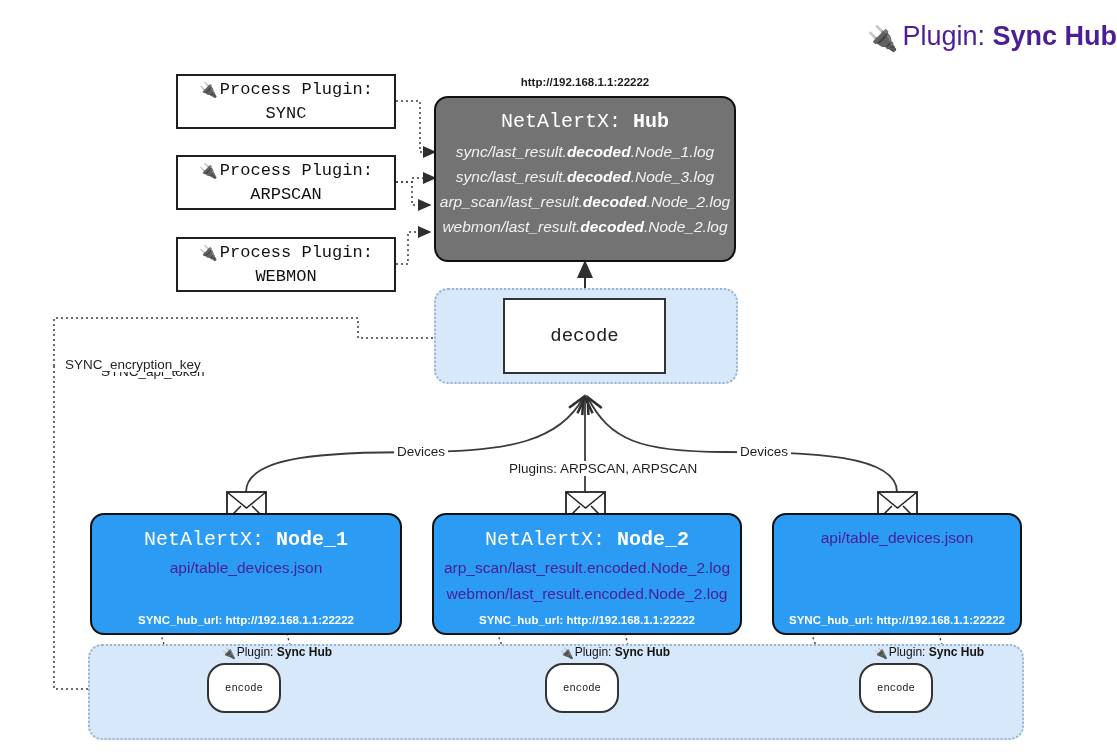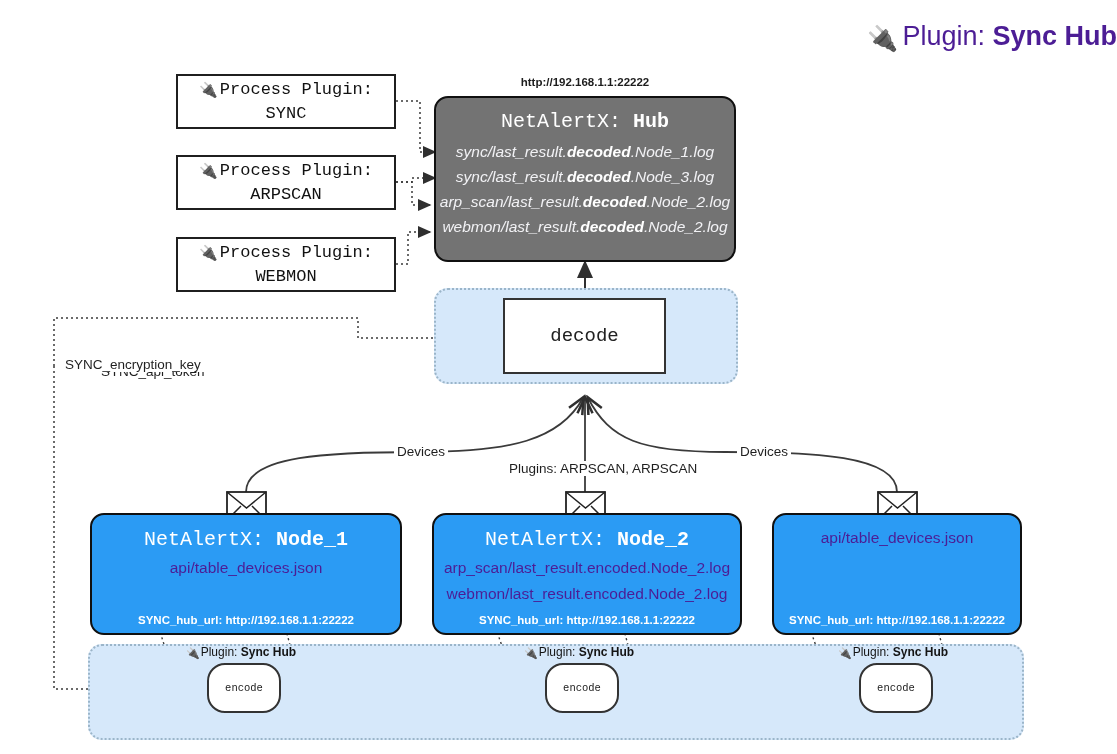--- a/index.html
+++ b/index.html
@@ -78,21 +78,21 @@
   .whitebox{
     background:#ffffff;border:2px solid #333333;
     display:flex;align-items:center;justify-content:center;
     font-family:"Liberation Mono", monospace;
     color:#222;box-sizing:border-box;
   }
   #decodebox{font-size:19px;}
   .encodebox{font-size:10.5px;border-radius:18px;}
 
   .pluglabel{
-    position:absolute;white-space:nowrap;font-size:12px;color:#141414;
+    position:absolute;white-space:nowrap;font-size:12px;color:#141414;margin-left:36px;
   }
   .pluglabel .plug{font-size:11px;margin-right:1px;vertical-align:-1px;}
   .pluglabel b{font-weight:700;}
 
   
   .nodebox{
     background:#2b9bf4;border:2.5px solid #101010;border-radius:14px;
     color:#ffffff;box-sizing:border-box;
     display:flex;flex-direction:column;align-items:center;
     padding-top:10px;

